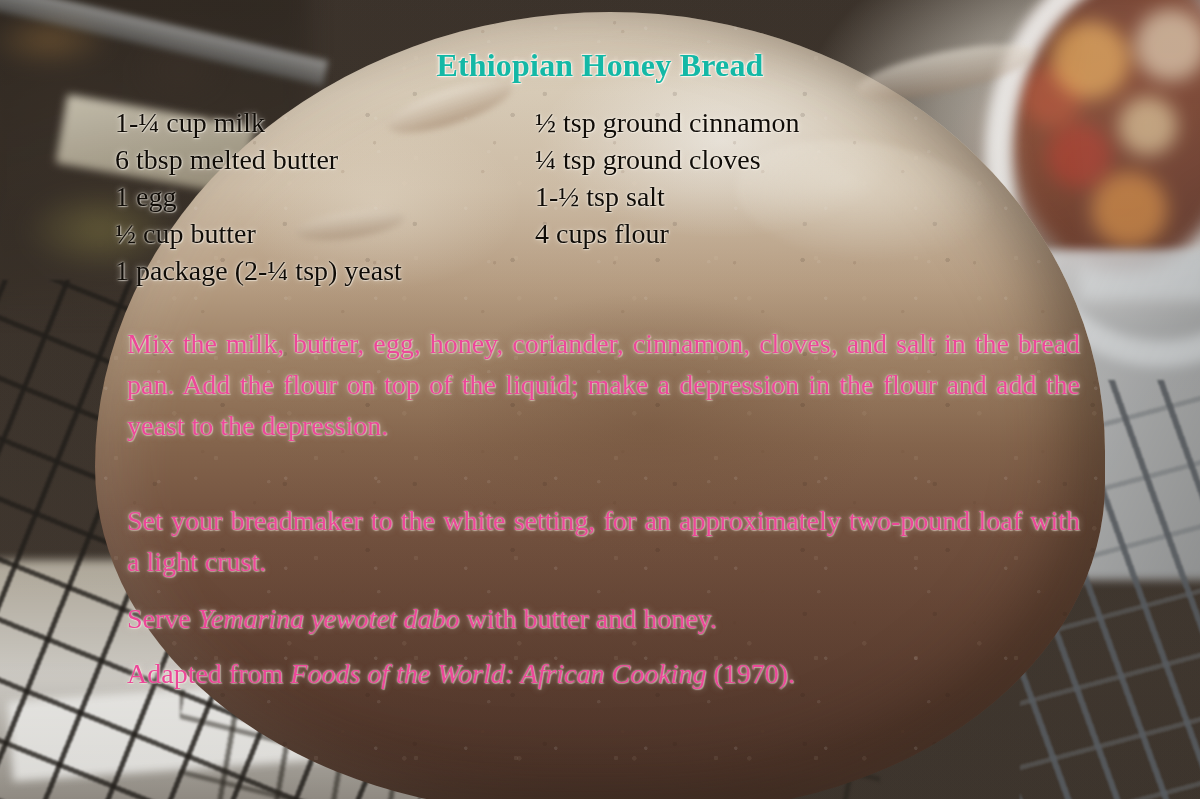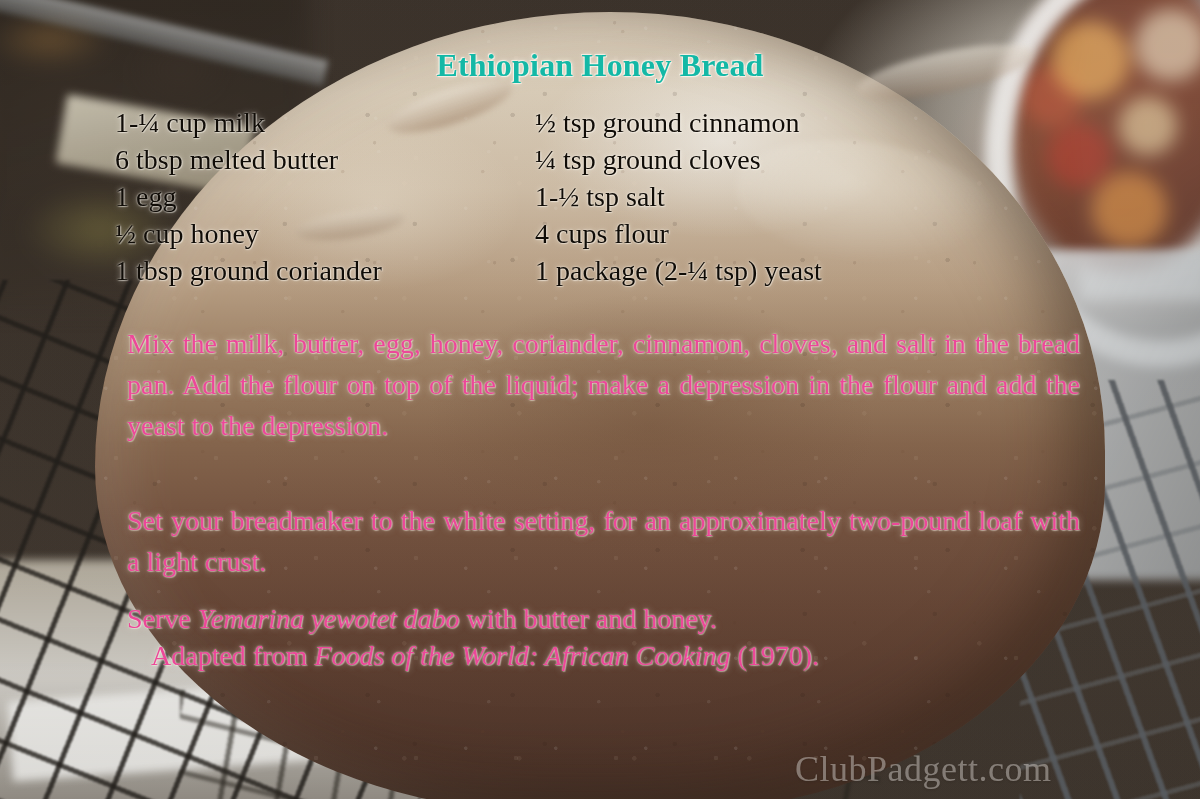--- a/index.html
+++ b/index.html
@@ -263,21 +263,21 @@
     text-justify: inter-word;
     text-shadow:
       0 0 2px rgba(255,250,240,0.85),
       0 0 7px rgba(255,248,235,0.5),
       1px 1px 1px rgba(255,248,236,0.35);
   }
   .para.last-line-left { text-align-last: left; }
   #para-mix  { top: 323px; }
   #para-set  { top: 500px; }
   #para-serve{ top: 598px; }
-  #para-src  { top: 635px; margin-left: 24px; }
+  #para-src  { top: 653px; }
   .ital { font-style: italic; }
   .ital-b { font-style: italic; font-weight: normal; }
 
   
   .watermark {
     position: absolute;
     left: 795px;
     top: 748px;
     font-size: 36px;
     letter-spacing: 0.5px;
@@ -323,31 +323,29 @@
 
     <div class="title">Ethiopian Honey Bread</div>
 
     <div class="ingredients">
       <div class="ing">1-¼ cup milk</div>
       <div class="ing">½ tsp ground cinnamon</div>
       <div class="ing">6 tbsp melted butter</div>
       <div class="ing">¼ tsp ground cloves</div>
       <div class="ing">1 egg</div>
       <div class="ing">1-½ tsp salt</div>
-      <div class="ing">½ cup honey</div>
+      <div class="ing">½ cup butter</div>
       <div class="ing">4 cups flour</div>
-      <div class="ing">1 tbsp ground coriander</div>
       <div class="ing">1 package (2-¼ tsp) yeast</div>
     </div>
 
     <div class="para last-line-left" id="para-mix">Mix the milk, butter, egg, honey, coriander, cinnamon, cloves, and salt in the bread pan. Add the flour on top of the liquid; make a depression in the flour and add the yeast to the depression.</div>
 
     <div class="para last-line-left" id="para-set">Set your breadmaker to the white setting, for an approximately two-pound loaf with a light crust.</div>
 
     <div class="para last-line-left" id="para-serve"><span>Serve </span><span class="ital-b">Yemarina yewotet dabo</span><span> with butter and honey.</span></div>
 
     <div class="para last-line-left" id="para-src"><span>Adapted from </span><span class="ital">Foods of the World: African Cooking</span><span> (1970).</span></div>
 
   </div>
 
-  <div class="watermark">ClubPadgett.com</div>
 
 </div>
 
 </body></html>

